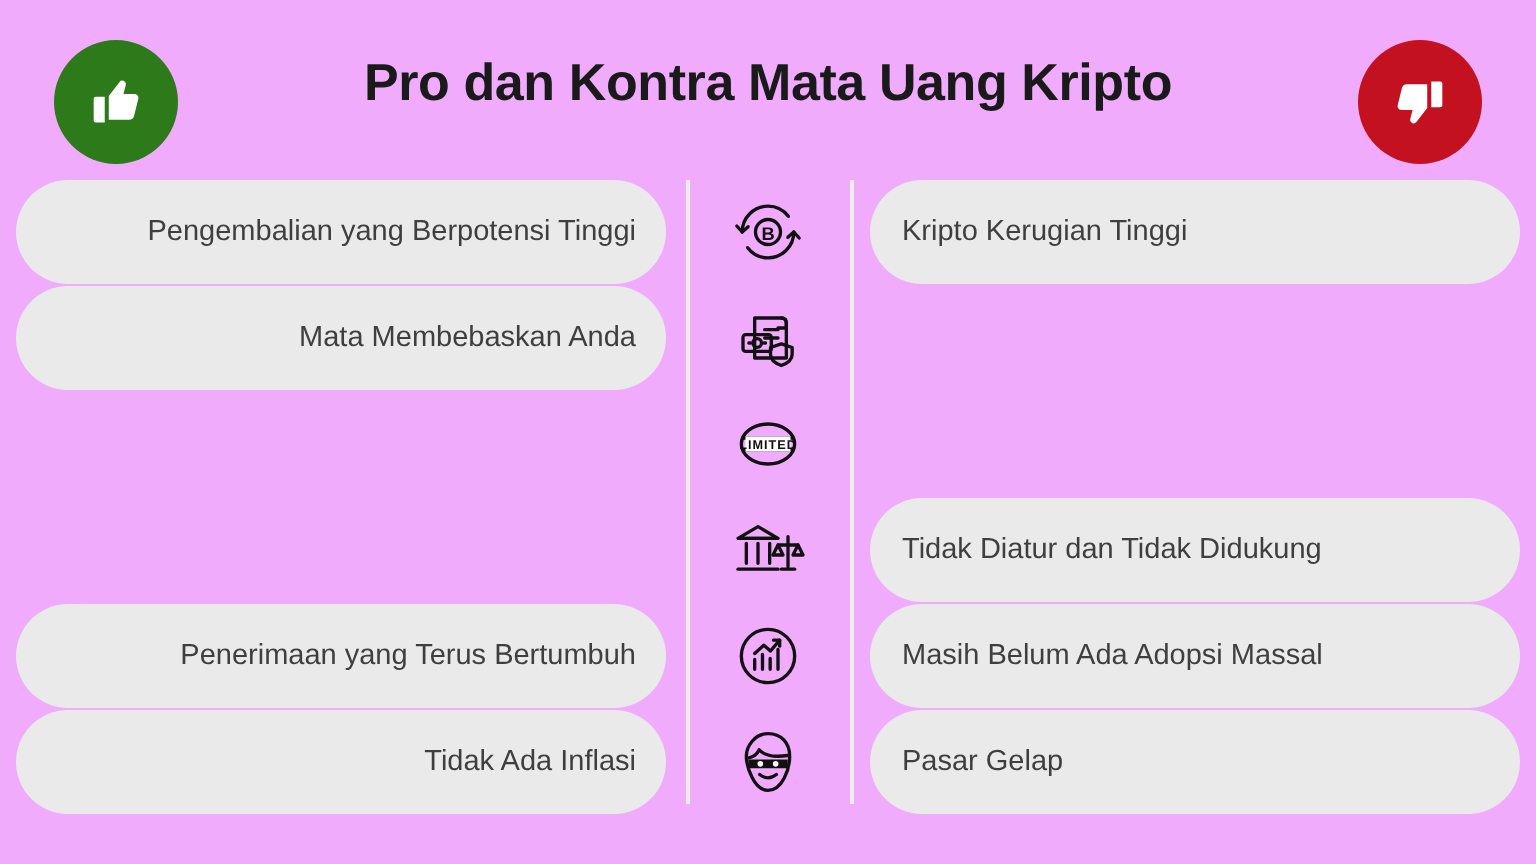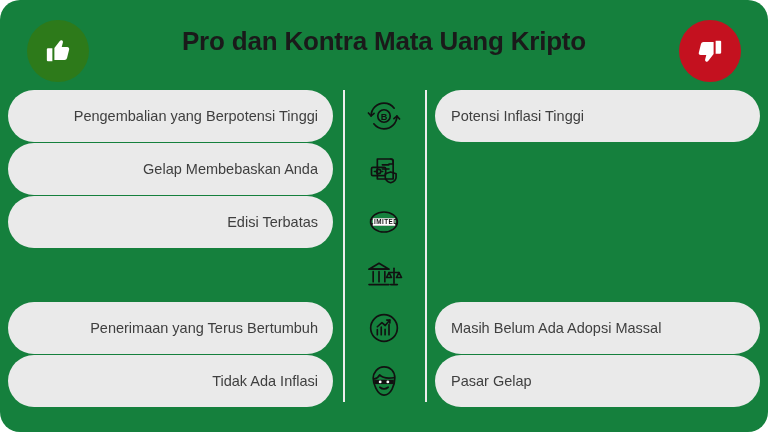--- a/index.html
+++ b/index.html
@@ -12,22 +12,21 @@
     height: 432px;
     overflow: hidden;
     font-family: "Liberation Sans", sans-serif;
     -webkit-font-smoothing: antialiased;
   }
 
   #canvas {
     position: relative;
     width: 768px;
     height: 432px;
-    background: #15803d;
-    border-radius: 20px;
+    background: #f0abfc;
   }
 
   
   #header {
     position: absolute;
     left: 0; top: 0;
     width: 768px;
     height: 88px;
   }
 
@@ -193,49 +192,46 @@
               <path d="M8.5 24a15.5 15.5 0 0 1 15.5-15.5c5 0 9.4 2.4 12.2 6.1"></path>
               <path d="M39.5 24A15.5 15.5 0 0 1 24 39.5c-5 0-9.4-2.4-12.2-6.1"></path>
               <path d="M8.5 24l-3.2-3.6M8.5 24l3.6-3.2"></path>
               <path d="M39.5 24l3.2 3.6M39.5 24l-3.6 3.2"></path>
             </g>
             <text x="24" y="28.6" text-anchor="middle" font-family="Liberation Sans, sans-serif" font-size="11" font-weight="bold" fill="#111111">B</text>
           </svg>
         </span>
       </div>
       <div class="pill pill-con">
-        <span class="pill-text">Potensi Inflasi Tinggi</span>
+        <span class="pill-text">Kripto Kerugian Tinggi</span>
       </div>
     </div>
 
     <div class="row row-1">
       <div class="pill pill-pro">
-        <span class="pill-text">Gelap Membebaskan Anda</span>
+        <span class="pill-text">Mata Membebaskan Anda</span>
       </div>
       <div class="icon-cell">
         <span>
           <svg viewBox="0 0 48 48" aria-hidden="true">
             <g fill="none" stroke="#111111" stroke-width="2" stroke-linecap="round" stroke-linejoin="round">
               <path d="M16 12h16a3 3 0 0 1 3 3v21H16z"></path>
               <path d="M32 12c2 0 3 1.2 3 3v3h-5"></path>
               <path d="M22 19h8M22 24h8"></path>
               <rect x="9" y="22" width="17" height="10" rx="1.6"></rect>
               <circle cx="17.5" cy="27" r="2.6"></circle>
               <path d="M12.5 27h1M21.5 27h1"></path>
               <path d="M32 27.5l6.5 2.2v4.1c0 3.1-2.6 5.4-6.5 6.7-3.9-1.3-6.5-3.6-6.5-6.7v-4.1z"></path>
             </g>
           </svg>
         </span>
       </div>
     </div>
 
     <div class="row row-2">
-      <div class="pill pill-pro">
-        <span class="pill-text">Edisi Terbatas</span>
-      </div>
       <div class="icon-cell">
         <span>
           <svg viewBox="0 0 48 48" aria-hidden="true">
             <g fill="none" stroke="#111111" stroke-width="2">
               <ellipse cx="24" cy="24" rx="16" ry="12"></ellipse>
               <path d="M8.6 20.5h30.8M8.6 27.5h30.8"></path>
             </g>
             <rect x="10.5" y="19.5" width="27" height="9" fill="#ffffff"></rect>
             <text x="24" y="26.7" text-anchor="middle" font-family="Liberation Sans, sans-serif" font-size="7.6" font-weight="bold" letter-spacing="0.6" fill="#111111">LIMITED</text>
           </svg>
@@ -254,20 +250,23 @@
               <path d="M6 35.5h24"></path>
               <path d="M36 16v18"></path>
               <path d="M30 21h12"></path>
               <path d="M30 21l-3 6h6z"></path>
               <path d="M42 21l-3 6h6z"></path>
               <path d="M32 35.5h8"></path>
             </g>
           </svg>
         </span>
       </div>
+      <div class="pill pill-con">
+        <span class="pill-text">Tidak Diatur dan Tidak Didukung</span>
+      </div>
     </div>
 
     <div class="row row-4">
       <div class="pill pill-pro">
         <span class="pill-text">Penerimaan yang Terus Bertumbuh</span>
       </div>
       <div class="icon-cell">
         <span>
           <svg viewBox="0 0 48 48" aria-hidden="true">
             <g fill="none" stroke="#111111" stroke-width="2" stroke-linecap="round" stroke-linejoin="round">

